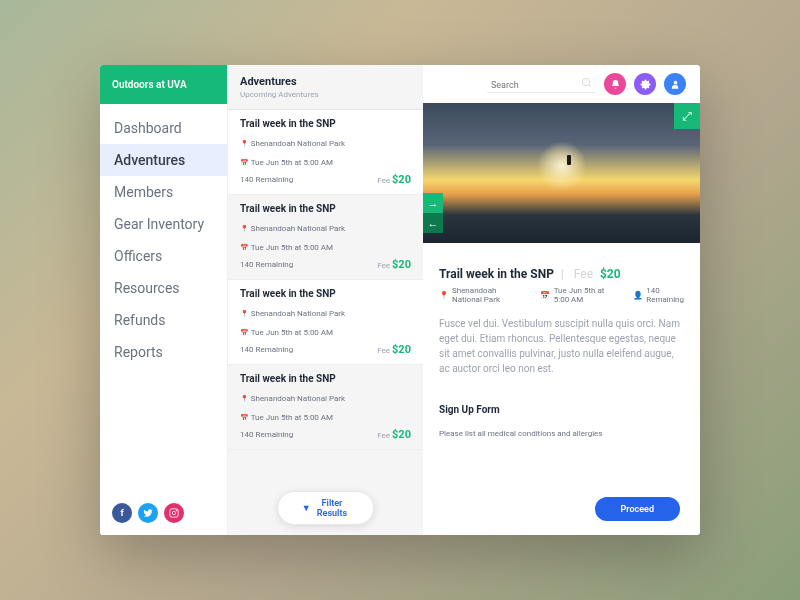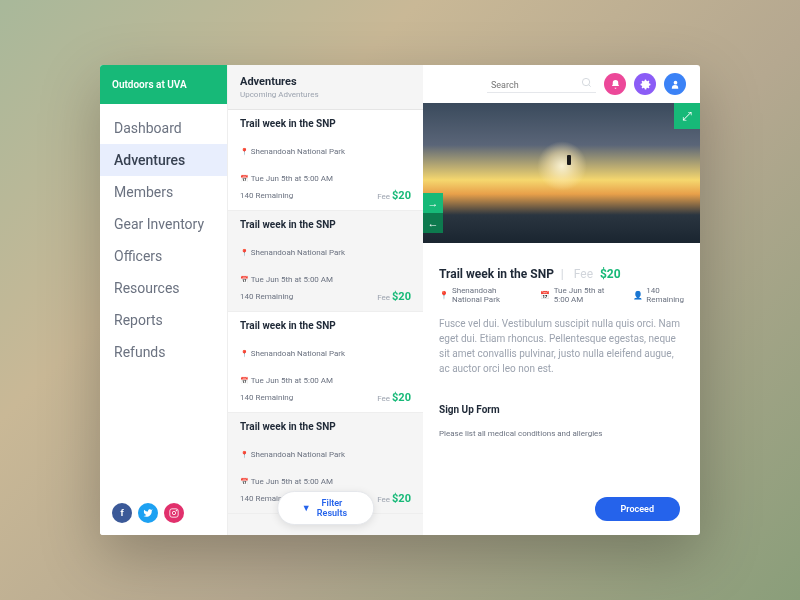--- a/index.html
+++ b/index.html
@@ -14,21 +14,21 @@
 .social{width:20px;height:20px;border-radius:50%;display:flex;align-items:center;justify-content:center;color:#fff;font-size:9px;font-weight:bold}
 .fb{background:#3b5998}.tw{background:#1da1f2}.ig{background:#e1306c}
 .listcol{width:195px;background:#f5f5f5;display:flex;flex-direction:column;position:relative}
 .list-head{padding:10px 12px;border-bottom:1px solid #e5e5e5}
 .list-title{font-size:11px;font-weight:700;color:#1f2937}
 .list-sub{font-size:8px;color:#9ca3af;margin-top:2px}
 .list-body{flex:1;overflow:hidden}
 .card{background:#fff;padding:8px 12px;border-bottom:1px solid #eee}
 .card.alt{background:#f5f5f5}
 .card-title{font-size:10px;font-weight:700;color:#1f2937}
-.card-meta{font-size:8px;color:#6b7280;margin-top:18px}
+.card-meta{font-size:8px;color:#6b7280;margin-top:10px}
 .card-meta .ic{font-size:7px;margin-right:2px}
 .card-foot{display:flex;justify-content:space-between;align-items:center;margin-top:6px;font-size:8px}
 .remaining{color:#6b7280}
 .fee-lbl{color:#9ca3af;font-size:8px}
 .fee-amt{color:#17b978;font-weight:700;font-size:11px}
 .filter-btn{position:absolute;bottom:10px;left:50%;transform:translateX(-50%);background:#fff;border:1px solid #e5e7eb;border-radius:20px;padding:6px 24px;font-size:9px;color:#2563eb;font-weight:600;box-shadow:0 2px 8px rgba(0,0,0,0.1);cursor:pointer;display:flex;align-items:center;gap:4px}
 .main{flex:1;display:flex;flex-direction:column;overflow:hidden}
 .topbar{display:flex;align-items:center;justify-content:flex-end;padding:8px 14px;gap:8px}
 .search{display:flex;align-items:flex-end;border-bottom:1px solid #e5e7eb;padding:2px 4px}
 .search input{border:none;outline:none;font-size:9px;width:90px;color:#9ca3af}
@@ -65,22 +65,22 @@
 <div class="app">
   <div class="sidebar">
     <div class="brand">Outdoors at UVA</div>
     <div class="nav" id="nav">
         <div class="nav-item">Dashboard</div>
         <div class="nav-item active">Adventures</div>
         <div class="nav-item">Members</div>
         <div class="nav-item">Gear Inventory</div>
         <div class="nav-item">Officers</div>
         <div class="nav-item">Resources</div>
+        <div class="nav-item">Refunds</div>
         <div class="nav-item">Reports</div>
-        <div class="nav-item">Refunds</div>
       </div>
     <div class="socials">
       <div class="social fb">f</div>
       <div class="social tw">
         <svg width="10" height="10" viewBox="0 0 24 24" fill="#fff">
             <path d="M23 3a10.9 10.9 0 01-3.14 1.53 4.48 4.48 0 00-7.86 3v1A10.66 10.66 0 013 4s-4 9 5 13a11.64 11.64 0 01-7 2c9 5 20 0 20-11.5a4.5 4.5 0 00-.08-.83A7.72 7.72 0 0023 3z"></path>
           </svg>
       </div>
       <div class="social ig">
         <svg width="10" height="10" viewBox="0 0 24 24" fill="none" stroke="#fff" stroke-width="2">

